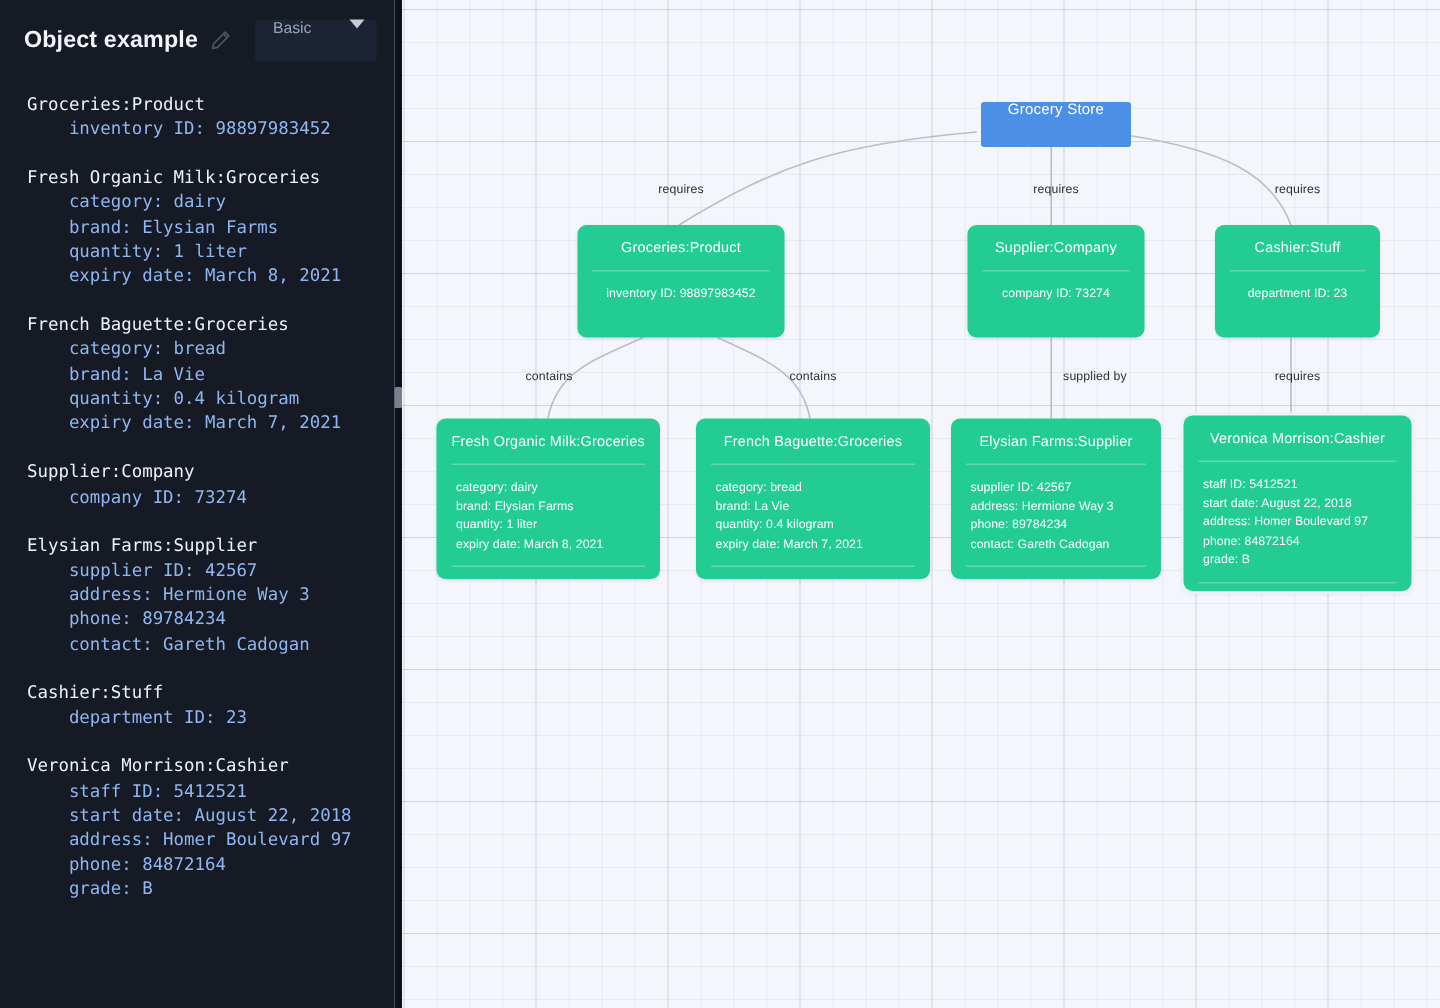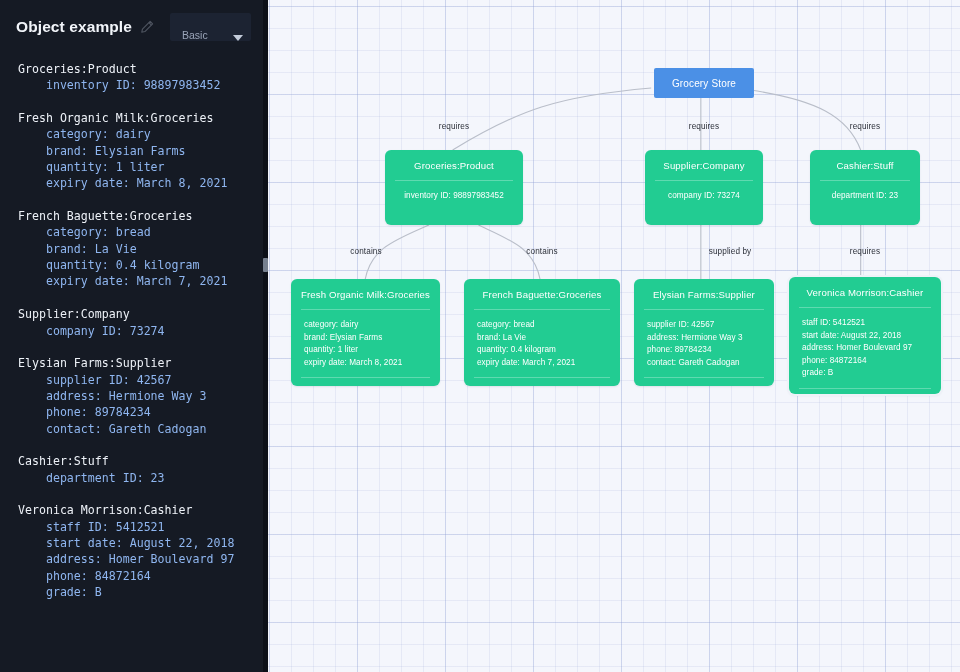--- a/index.html
+++ b/index.html
@@ -33,21 +33,21 @@
     letter-spacing: .1px;
     white-space: nowrap;
   }
   #pencil-icon { width: 14px; height: 14px; opacity: .30; flex: 0 0 14px; }
   #pencil-icon svg { display: block; }
   #mode-select {
     margin-left: 8px;
     width: 105px; height: 28px;
     background: #1c2332;
     border: none; border-radius: 2px;
-    display: flex; align-items: flex-end;
+    display: flex; align-items: flex-start;
     padding: 0 8px 0 12px;
     position: relative;
   }
   #mode-select-label {
     color: #9aa4b8; font-size: 10.5px;
     flex: 1 1 auto; white-space: nowrap;
   }
   #caret-icon {
     width: 0; height: 0;
     border-left: 5px solid transparent;
@@ -111,21 +111,21 @@
   .node {
     position: absolute;
     background: #22cc92;
     border-radius: 6px;
     color: #ffffff;
     box-shadow: 0 1px 2px rgba(30,50,80,.10);
   }
   .node.root {
     background: #4b90e6;
     border-radius: 2px;
-    display: flex; align-items: center; justify-content: center;
+    display: flex; justify-content: center;
     box-shadow: none;
   }
   .node.selected { box-shadow: 0 0 0 2px #eef2f8, 0 1px 3px rgba(30,50,80,.18); }
   .node-title {
     text-align: center;
     font-size: 9.6px;
     padding: 10px 8px 9px;
     white-space: nowrap;
     letter-spacing: .15px;
   }

